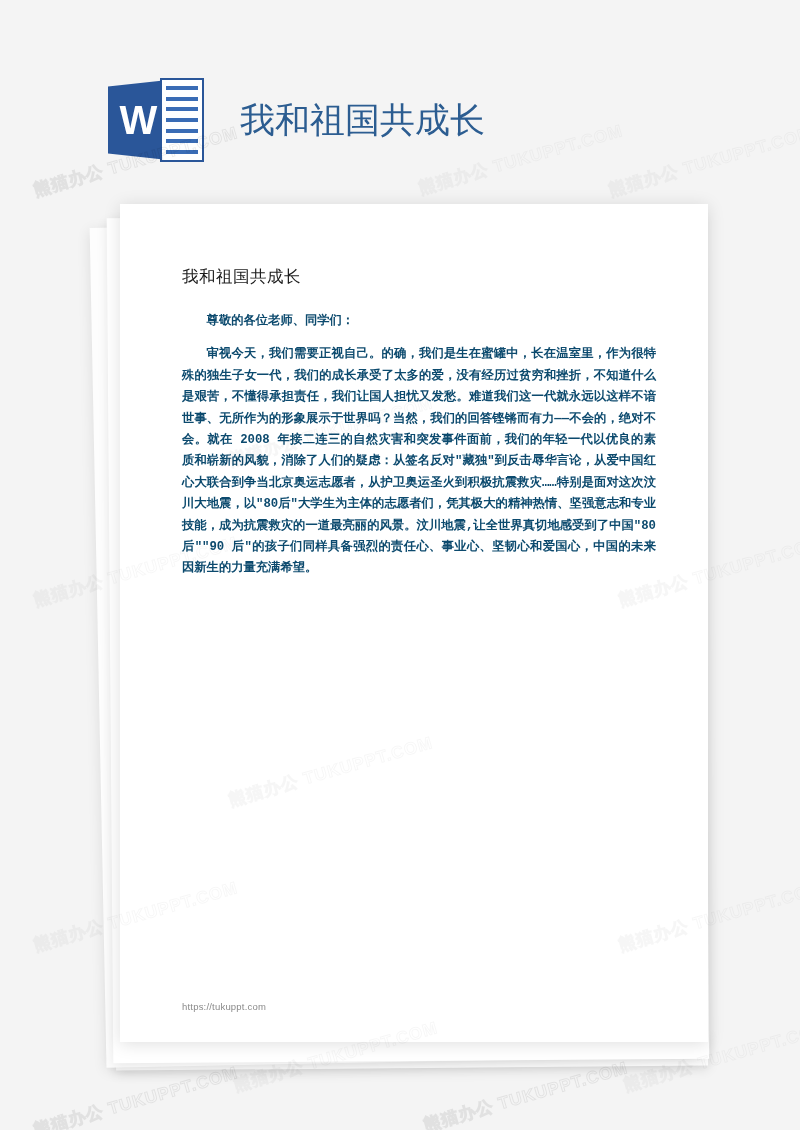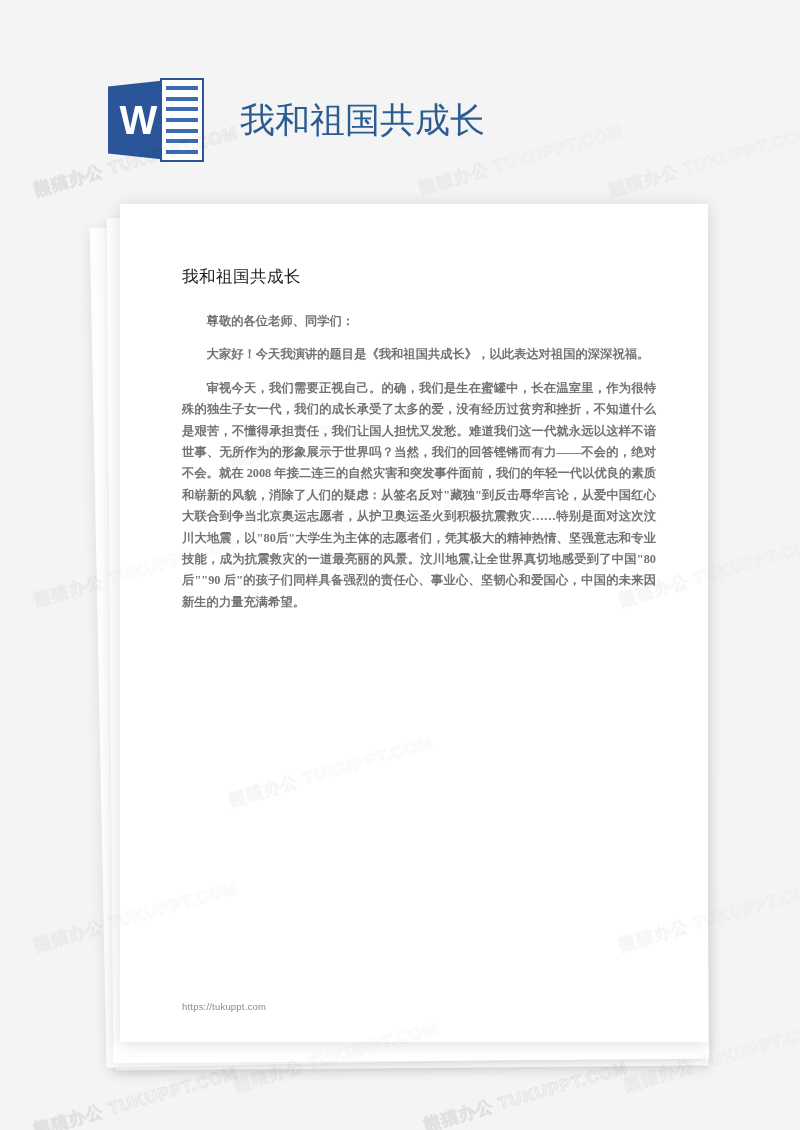--- a/index.html
+++ b/index.html
@@ -101,25 +101,25 @@
   }
   .doc-title{
     font-size:16.5px; color:#1b1b1b; font-weight:400;
     letter-spacing:0.5px;
     margin-bottom:23px;
     font-family:"DejaVu Sans","Liberation Sans",sans-serif;
   }
   .para{
     font-size:12.3px;
     line-height:21.4px;
-    color:#737373;
+    color:#0c4a6e;
     text-align:justify;
     text-indent:2em;
     margin-bottom:12px;
-    font-family:Liberation Serif, serif;
+    font-family:Liberation Mono, monospace;
     font-weight:600;
   }
   .footer-url{
     position:absolute; left:62px; bottom:30px;
     font-size:9.5px; color:#8a8a8a; letter-spacing:0.2px;
     font-family:"Liberation Sans",sans-serif;
   }
 </style>
 </head>
 <body>
@@ -150,21 +150,20 @@
   <div class="stack page-back-2"></div>
   <div class="stack page-back-1"></div>
   <div class="stack page-bottom"></div>
 
   <div class="page">
     <div class="doc-body">
 
       <div class="doc-title">我和祖国共成长</div>
 
       <p class="para">尊敬的各位老师、同学们：</p>
-      <p class="para">大家好！今天我演讲的题目是《我和祖国共成长》，以此表达对祖国的深深祝福。</p>
       <p class="para">审视今天，我们需要正视自己。的确，我们是生在蜜罐中，长在温室里，作为很特殊的独生子女一代，我们的成长承受了太多的爱，没有经历过贫穷和挫折，不知道什么是艰苦，不懂得承担责任，我们让国人担忧又发愁。难道我们这一代就永远以这样不谙世事、无所作为的形象展示于世界吗？当然，我们的回答铿锵而有力——不会的，绝对不会。就在 2008 年接二连三的自然灾害和突发事件面前，我们的年轻一代以优良的素质和崭新的风貌，消除了人们的疑虑：从签名反对"藏独"到反击辱华言论，从爱中国红心大联合到争当北京奥运志愿者，从护卫奥运圣火到积极抗震救灾……特别是面对这次汶川大地震，以"80后"大学生为主体的志愿者们，凭其极大的精神热情、坚强意志和专业技能，成为抗震救灾的一道最亮丽的风景。汶川地震,让全世界真切地感受到了中国"80后""90 后"的孩子们同样具备强烈的责任心、事业心、坚韧心和爱国心，中国的未来因新生的力量充满希望。</p>
     </div>
 
     <div class="footer-url">https://tukuppt.com</div>
   </div>
 
   <div class="wm-layer" id="wm-layer">
       <div class="wm dark" style="left: 30px; top: 150px;">熊猫办公 TUKUPPT.COM</div>
       <div class="wm lite" style="left: 415px; top: 148px;">熊猫办公 TUKUPPT.COM</div>
       <div class="wm lite" style="left: 225px; top: 420px;">熊猫办公 TUKUPPT.COM</div>

